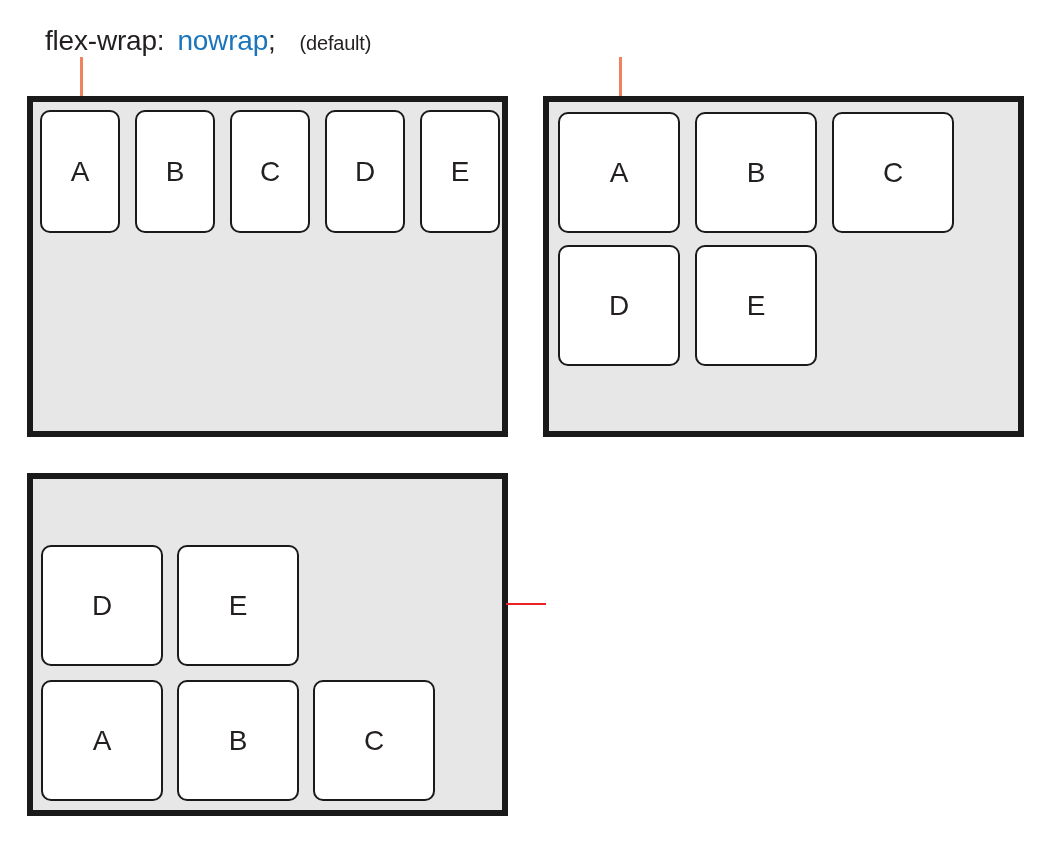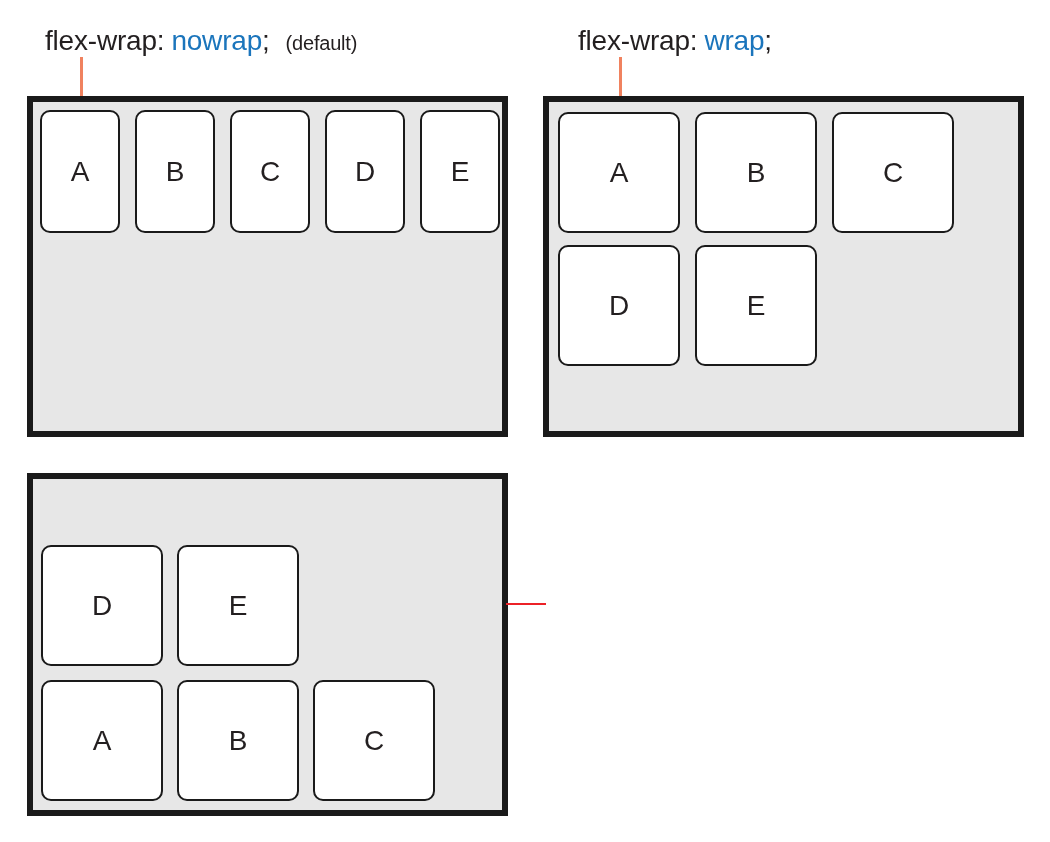--- a/index.html
+++ b/index.html
@@ -17,23 +17,23 @@
 
   
   .flex-label {
     position: absolute;
     font-size: 28px;
     line-height: 33px;
     color: #231f20;
     white-space: nowrap;
     letter-spacing: -0.2px;
   }
-  .flex-label .value { color: #1b75bc; margin-left: 7px; }
+  .flex-label .value { color: #1b75bc; margin-left: 13px; }
   .flex-label .suffix { color: #231f20; }
-  .flex-label .note { font-size: 20px; margin-left: 16px; color: #231f20; }
+  .flex-label .note { font-size: 20px; margin-left: 24px; color: #231f20; }
 
   #label-nowrap { left: 45px;  top: 24px; }
   #label-wrap   { left: 578px; top: 24px; }
   #label-wrap-reverse { left: 551px; top: 589px; }
 
   
   .vline {
     position: absolute;
     width: 3px;
     height: 40px;
@@ -110,23 +110,20 @@
   </div>
   <div class="vline" id="conn-nowrap"></div>
   <div class="fc" id="fc-nowrap">
     <div class="item">A</div>
     <div class="item">B</div>
     <div class="item">C</div>
     <div class="item">D</div>
     <div class="item">E</div>
   </div>
 
-  <div class="flex-label" id="label-wrap">
-    <span>flex-wrap:</span><span class="value">wrap</span><span class="suffix">;</span>
-  </div>
   <div class="vline" id="conn-wrap"></div>
   <div class="fc" id="fc-wrap">
     <div class="item">A</div>
     <div class="item">B</div>
     <div class="item">C</div>
     <div class="item">D</div>
     <div class="item">E</div>
   </div>
 
   <div class="fc" id="fc-wrap-reverse">

